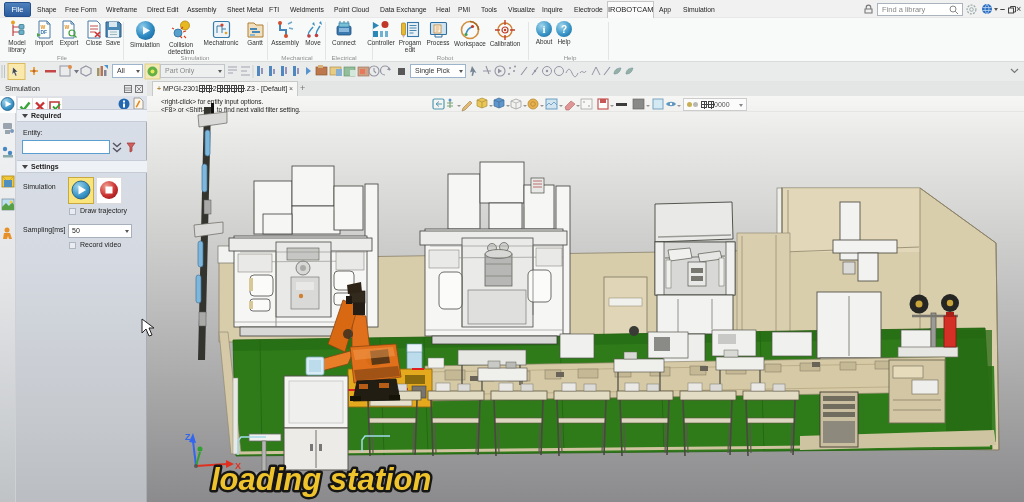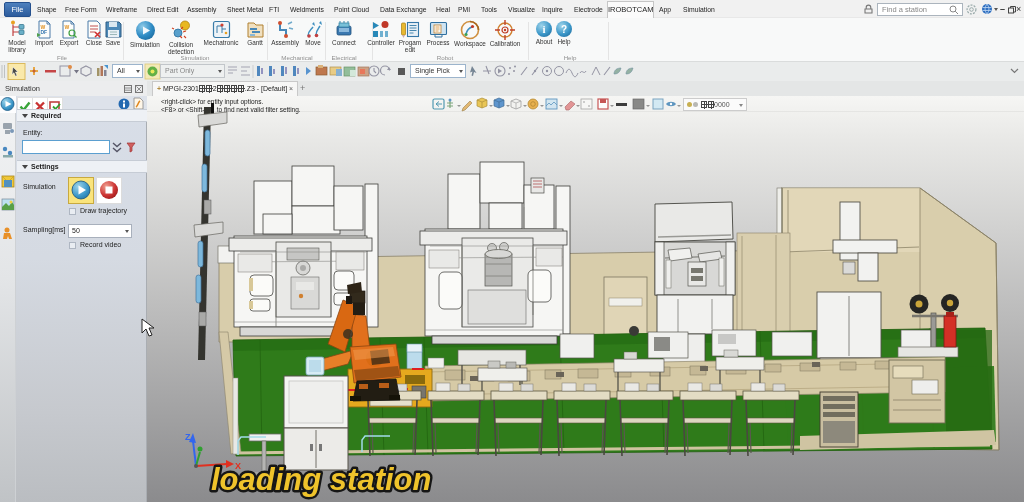--- a/index.html
+++ b/index.html
@@ -65,21 +65,21 @@
 <span class="mi" style="left:481px">Tools</span>
 <span class="mi" style="left:508px">Visualize</span>
 <span class="mi" style="left:542px">Inquire</span>
 <span class="mi" style="left:574px">Electrode</span>
 <div id="irtab">IROBOTCAM</div>
 <span class="mi" style="left:659px">App</span>
 <span class="mi" style="left:683px">Simulation</span>
 <svg class="abs" style="left:863px;top:4px" width="11" height="11" viewBox="0 0 11 11">
       <path d="M2 5h7v4h-7z M3.2 5V3.4a2.3 2.3 0 0 1 4.6 0V5" fill="none" stroke="#777" stroke-width="1.1"></path>
     </svg>
-<div id="search">Find a station</div>
+<div id="search">Find a library</div>
 <svg class="abs" style="left:949px;top:5px" width="10" height="10" viewBox="0 0 10 10">
       <circle cx="4" cy="4" r="3" fill="none" stroke="#888" stroke-width="1"></circle>
       <path d="M6.2 6.2L9 9" stroke="#888" stroke-width="1"></path>
     </svg>
 <svg class="abs" style="left:966px;top:4px" width="11" height="11" viewBox="0 0 11 11">
       <circle cx="5.5" cy="5.5" r="4.4" fill="none" stroke="#9aa" stroke-width="1.2" stroke-dasharray="2 1.2"></circle>
       <circle cx="5.5" cy="5.5" r="1.8" fill="none" stroke="#9aa" stroke-width="1"></circle>
     </svg>
 <svg class="abs" style="left:981px;top:3px" width="12" height="12" viewBox="0 0 12 12">
       <circle cx="6" cy="6" r="5" fill="#2f6fc0"></circle>

